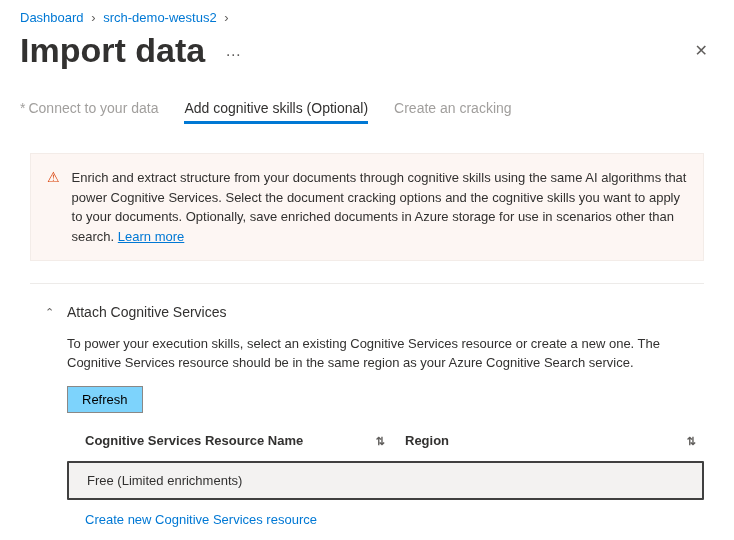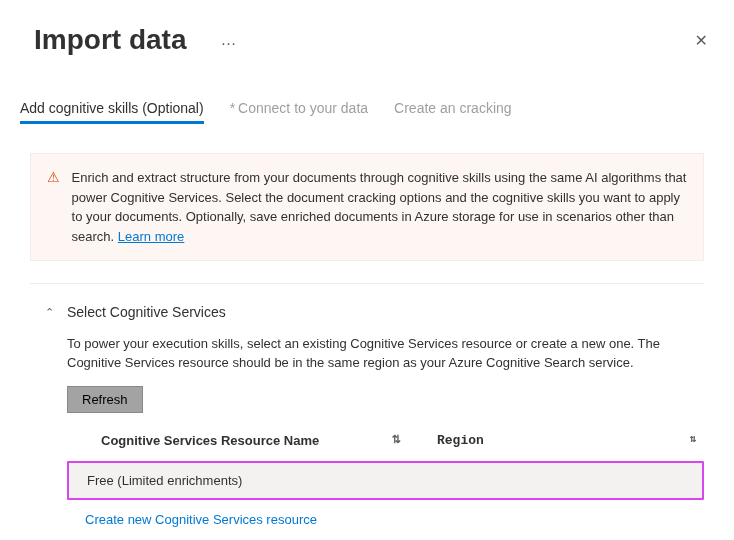--- a/index.html
+++ b/index.html
@@ -11,21 +11,21 @@
     background: #fff;
     width: 734px;
     height: 540px;
     overflow: hidden;
   }
   .page { padding: 10px 20px 0 20px; }
   .breadcrumb { font-size: 13px; margin-bottom: 6px; }
   .breadcrumb a { color: #0078d4; text-decoration: none; cursor: pointer; }
   .breadcrumb .sep { color: #605e5c; margin: 0 4px; display:inline-block;}
   .titlebar { display:flex; align-items:center; justify-content: space-between; margin-bottom: 30px;}
-  .titlebar h1 { font-size: 28px; font-weight: 600; margin:14px; }
+  .titlebar h1 { font-size: 34px; font-weight: 600; margin:0; }
   .title-left { display:flex; align-items:center; gap:16px;}
   .ellipsis { color:#605e5c; font-size:16px; cursor:pointer; letter-spacing:1px; padding:0 4px;}
   .close-x { font-size:16px; color:#605e5c; cursor:pointer; padding:6px; font-family: sans-serif;}
   .tabs { display:flex; gap:26px; border-bottom:1px solid transparent; padding:0 8px 0 0; margin-bottom:28px;}
   .tab { font-size:14px; color:#a19f9d; padding: 0 0 8px 0; cursor:pointer; position:relative;}
   .tab.active { color:#323130; font-weight:400;}
   .tab.active::after { content:""; position:absolute; left:0; right:0; bottom:0; height:3px; background:#0078d4;}
   .tab .req-star { margin-right:3px; }
   .info-bar {
     display:flex; align-items:flex-start;
@@ -36,76 +36,82 @@
   .info-bar .warn-icon { color:#d83b01; margin-right:12px; font-size:14px; flex-shrink:0; line-height:1.4;}
   .info-bar a { color:#0078d4; text-decoration: underline; cursor:pointer;}
   .divider { height:1px; background:#edebe9; margin: 22px 10px 20px 10px;}
   .section { padding: 0 10px 0 25px;}
   .sec-header { display:flex; align-items:center; gap:10px; margin-bottom:14px; cursor:pointer;}
   .sec-header .chev { font-size:11px; color:#605e5c; width:12px;}
   .sec-header .sec-title { font-size:14px; color:#323130;}
   .sec-body { padding-left: 22px; font-size:13px; color:#323130; line-height:1.48;}
   .sec-body a { color:#0078d4; text-decoration:none; cursor:pointer;}
   .refresh-btn {
-    display:inline-block; border:1px solid #8a8886; background:#a3a3a3;
+    display:inline-block; border:1px solid #8a8886; background:#7dd3fc;
     font-size:13px; padding:5px 14px; margin-top:14px; cursor:pointer;
   }
   .tbl { margin-top:10px; }
   .tbl-head { display:flex; align-items:center; padding:8px 0 10px 18px;}
-  .th { display:flex; gap:22px; font-weight:600; color:#323130; font-size:13px;margin-left:16px;}
+  .th { display:flex; align-items:center; gap:22px; font-weight:600; color:#323130; font-size:13px;}
   .th1 { flex: 0 0 320px;}
-  .th2 { flex: 1; font-family: Liberation Mono, monospace;}
+  .th2 { flex: 1;}
   .sort-icon { font-size:11px; color:#605e5c; margin-left:auto; padding-right:20px;}
   .sort-icon2 { font-size:11px; color:#605e5c; margin-left:auto; padding-right:8px;}
   .tbl-row {
     display:flex; align-items:center; padding:8px 24px 8px 18px;
-    background:#f3f2f1; border:2px solid #d946ef; border-radius:1px;
+    background:#f3f2f1; border:2px solid #404040; border-radius:1px;
     font-size:13px; color:#323130; cursor:pointer;
   }
   .create-link { padding: 10px 0 0 18px; color:#0078d4; font-size:13px; cursor:pointer;}
 </style>
 </head>
 <body>
 
 <div class="page">
 
+  <div class="breadcrumb">
+    <a>Dashboard</a>
+    <span class="sep">›</span>
+    <a>srch-demo-westus2</a>
+    <span class="sep">›</span>
+  </div>
 
   <div class="titlebar">
     <div class="title-left">
       <h1>Import data</h1>
       <span class="ellipsis">…</span>
     </div>
     <span class="close-x">✕</span>
   </div>
 
   <div class="tabs">
+    <div class="tab">
+      <span class="req-star">*</span><span>Connect to your data</span>
+    </div>
     <div class="tab active">
       <span>Add cognitive skills (Optional)</span>
-    </div>
-    <div class="tab">
-      <span class="req-star">*</span><span>Connect to your data</span>
     </div>
     <div class="tab">
       <span>Create an cracking</span>
     </div>
   </div>
 
   <div class="info-bar">
     <span class="warn-icon">⚠</span>
     <div>
       <span>Enrich and extract structure from your documents through cognitive skills using the same AI algorithms that power Cognitive Services. Select the document cracking options and the cognitive skills you want to apply to your documents. Optionally, save enriched documents in Azure storage for use in scenarios other than search. </span><a>Learn more</a>
     </div>
   </div>
 
   <div class="divider"></div>
 
   <div class="section">
     <div class="sec-header">
       <span class="chev">⌃</span>
-      <span class="sec-title">Select Cognitive Services</span>
+      <span class="sec-title">Attach Cognitive Services</span>
     </div>
     <div class="sec-body">
       <div>To power your execution skills, select an existing Cognitive Services resource or create a new one. The Cognitive Services resource should be in the same region as your Azure Cognitive Search service.</div>
       <button class="refresh-btn">Refresh</button>
 
       <div class="tbl">
         <div class="tbl-head">
           <div class="th th1">
             <span>Cognitive Services Resource Name</span>
             <span class="sort-icon">⇅</span>

